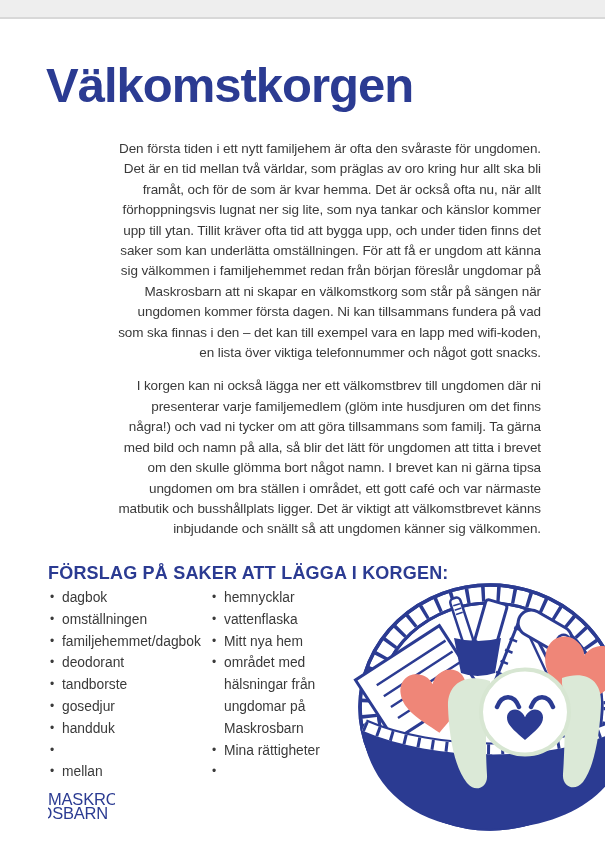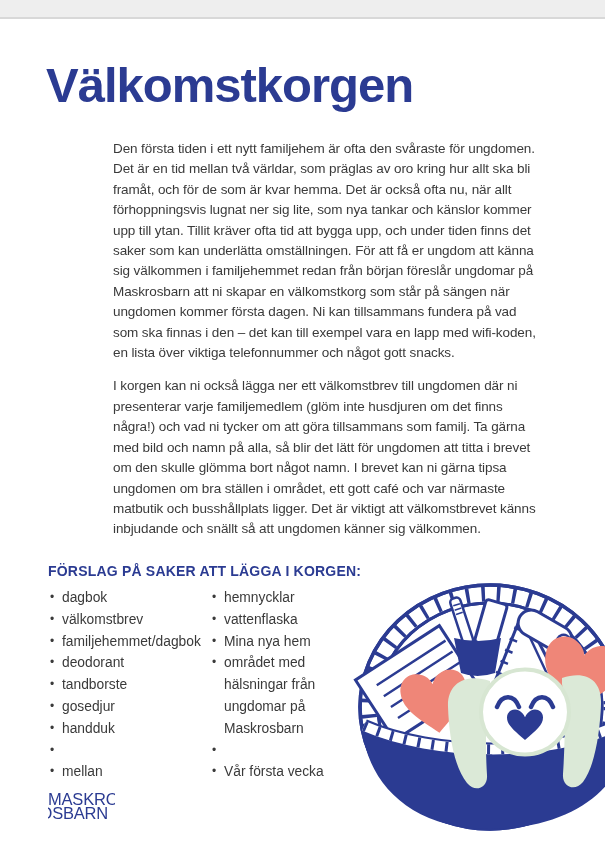--- a/index.html
+++ b/index.html
@@ -14,24 +14,24 @@
   .title{
     position:absolute;left:46px;top:42px;margin:0;
     font-size:49px;line-height:52px;font-weight:700;letter-spacing:-1px;
     color:var(--navy,#2b3b92);
   }
   .body-text{
     position:absolute;left:113px;top:122px;width:428px;
     font-size:13.5px;line-height:20.4px;letter-spacing:-0.1px;
     color:var(--body_text,#3a3a3a);
   }
-  .body-text p{margin:0 0 13px 0;}
+  .body-text p{margin:0 0 13px 0;text-align:right;}
   .list-heading{
     position:absolute;left:48px;top:546px;margin:0;
-    font-size:14px;font-weight:700;letter-spacing:0.2px;
+    font-size:18px;font-weight:700;letter-spacing:0.2px;
     color:var(--navy,#2b3b92);
   }
   .lists{position:absolute;left:50px;top:570px;display:flex;}
   .list-col{display:flex;flex-direction:column;}
   .list-col.c1{width:162px;}
   .list-col.c2{width:158px;}
   .li{display:flex;align-items:flex-start;font-size:13.8px;line-height:21.8px;color:var(--body_text,#3a3a3a);}
   .li .bullet{width:12px;flex:0 0 12px;font-size:12px;}
   .illustration{position:absolute;left:340px;top:566px;}
   .logo{
@@ -66,21 +66,21 @@
   <h2 class="list-heading">FÖRSLAG PÅ SAKER ATT LÄGGA I KORGEN:</h2>
 
   <div class="lists">
     <div class="list-col c1">
       <div class="li">
           <span class="bullet">•</span>
           <span>dagbok</span>
         </div>
       <div class="li">
           <span class="bullet">•</span>
-          <span>välkomstbrev</span>
+          <span>omställningen</span>
         </div>
       <div class="li">
           <span class="bullet">•</span>
           <span>familjehemmet/dagbok</span>
         </div>
       <div class="li">
           <span class="bullet">•</span>
           <span>deodorant</span>
         </div>
       <div class="li">
@@ -107,32 +107,32 @@
       <div class="li">
           <span class="bullet">•</span>
           <span>hemnycklar</span>
         </div>
       <div class="li">
           <span class="bullet">•</span>
           <span>vattenflaska</span>
         </div>
       <div class="li">
           <span class="bullet">•</span>
-          <span>Mina nya hem</span>
+          <span>Mitt nya hem</span>
         </div>
       <div class="li">
           <span class="bullet">•</span>
           <span>området med hälsningar från ungdomar på Maskrosbarn</span>
         </div>
       <div class="li">
           <span class="bullet">•</span>
-        </div>
-      <div class="li">
-          <span class="bullet">•</span>
-          <span>Vår första vecka</span>
+          <span>Mina rättigheter</span>
+        </div>
+      <div class="li">
+          <span class="bullet">•</span>
         </div>
     </div>
   </div>
 
   <svg class="illustration" width="265" height="260" viewBox="0 0 265 260" aria-hidden="true">
 
     <g>
       <ellipse class="f-white s-navy" cx="150" cy="124" rx="130" ry="122" stroke-width="3.5"></ellipse>
       <ellipse class="f-white s-navy" cx="150" cy="124" rx="112" ry="104" stroke-width="3"></ellipse>
       <ellipse class="nofill s-navy" cx="150" cy="124" rx="121" ry="113" stroke-width="15" stroke-dasharray="3.5 12"></ellipse>

